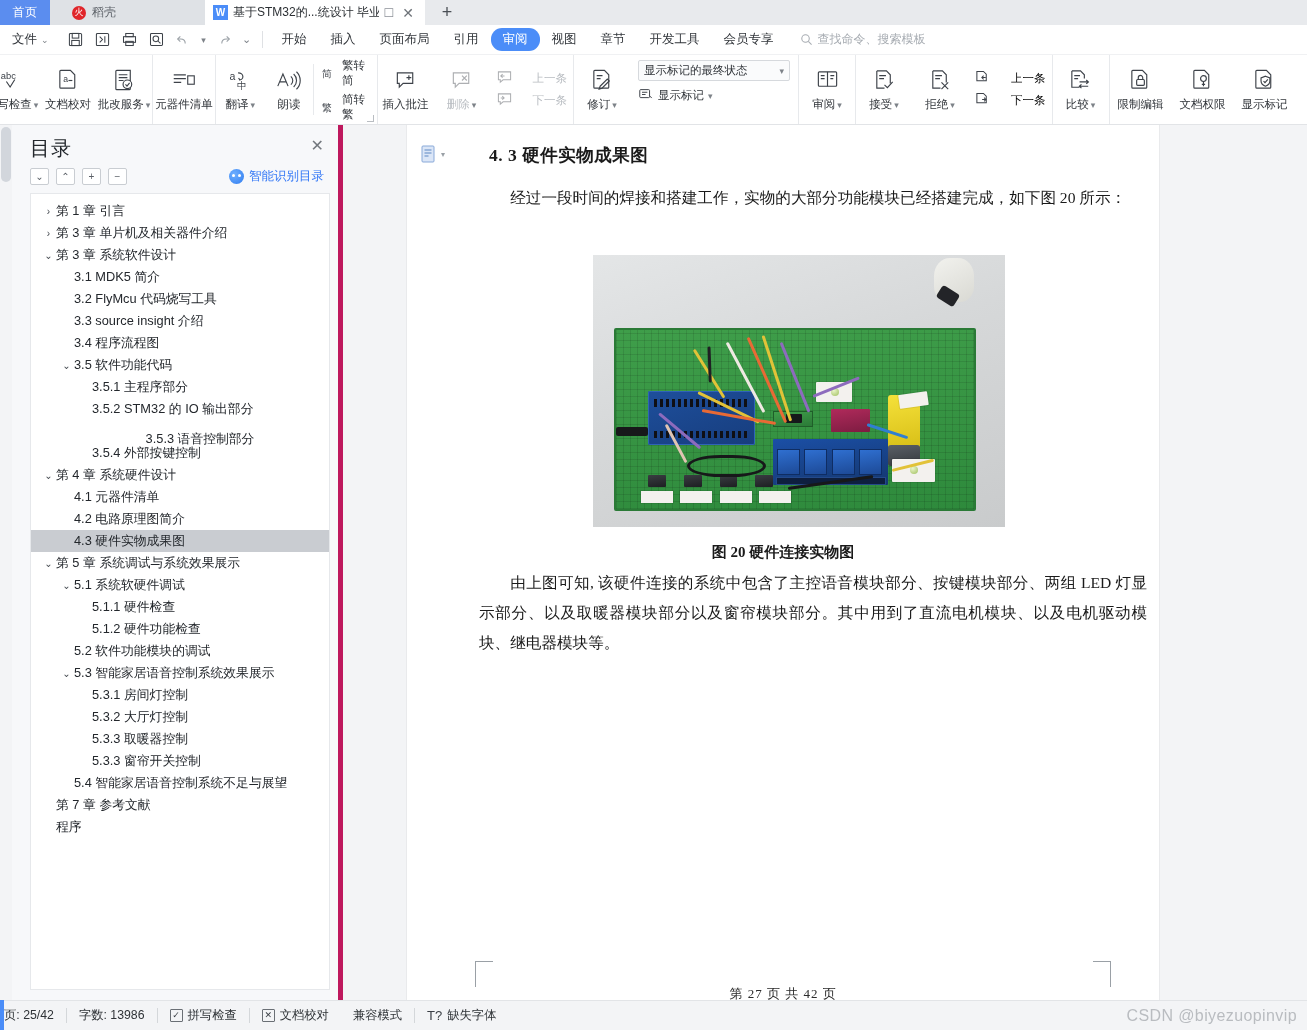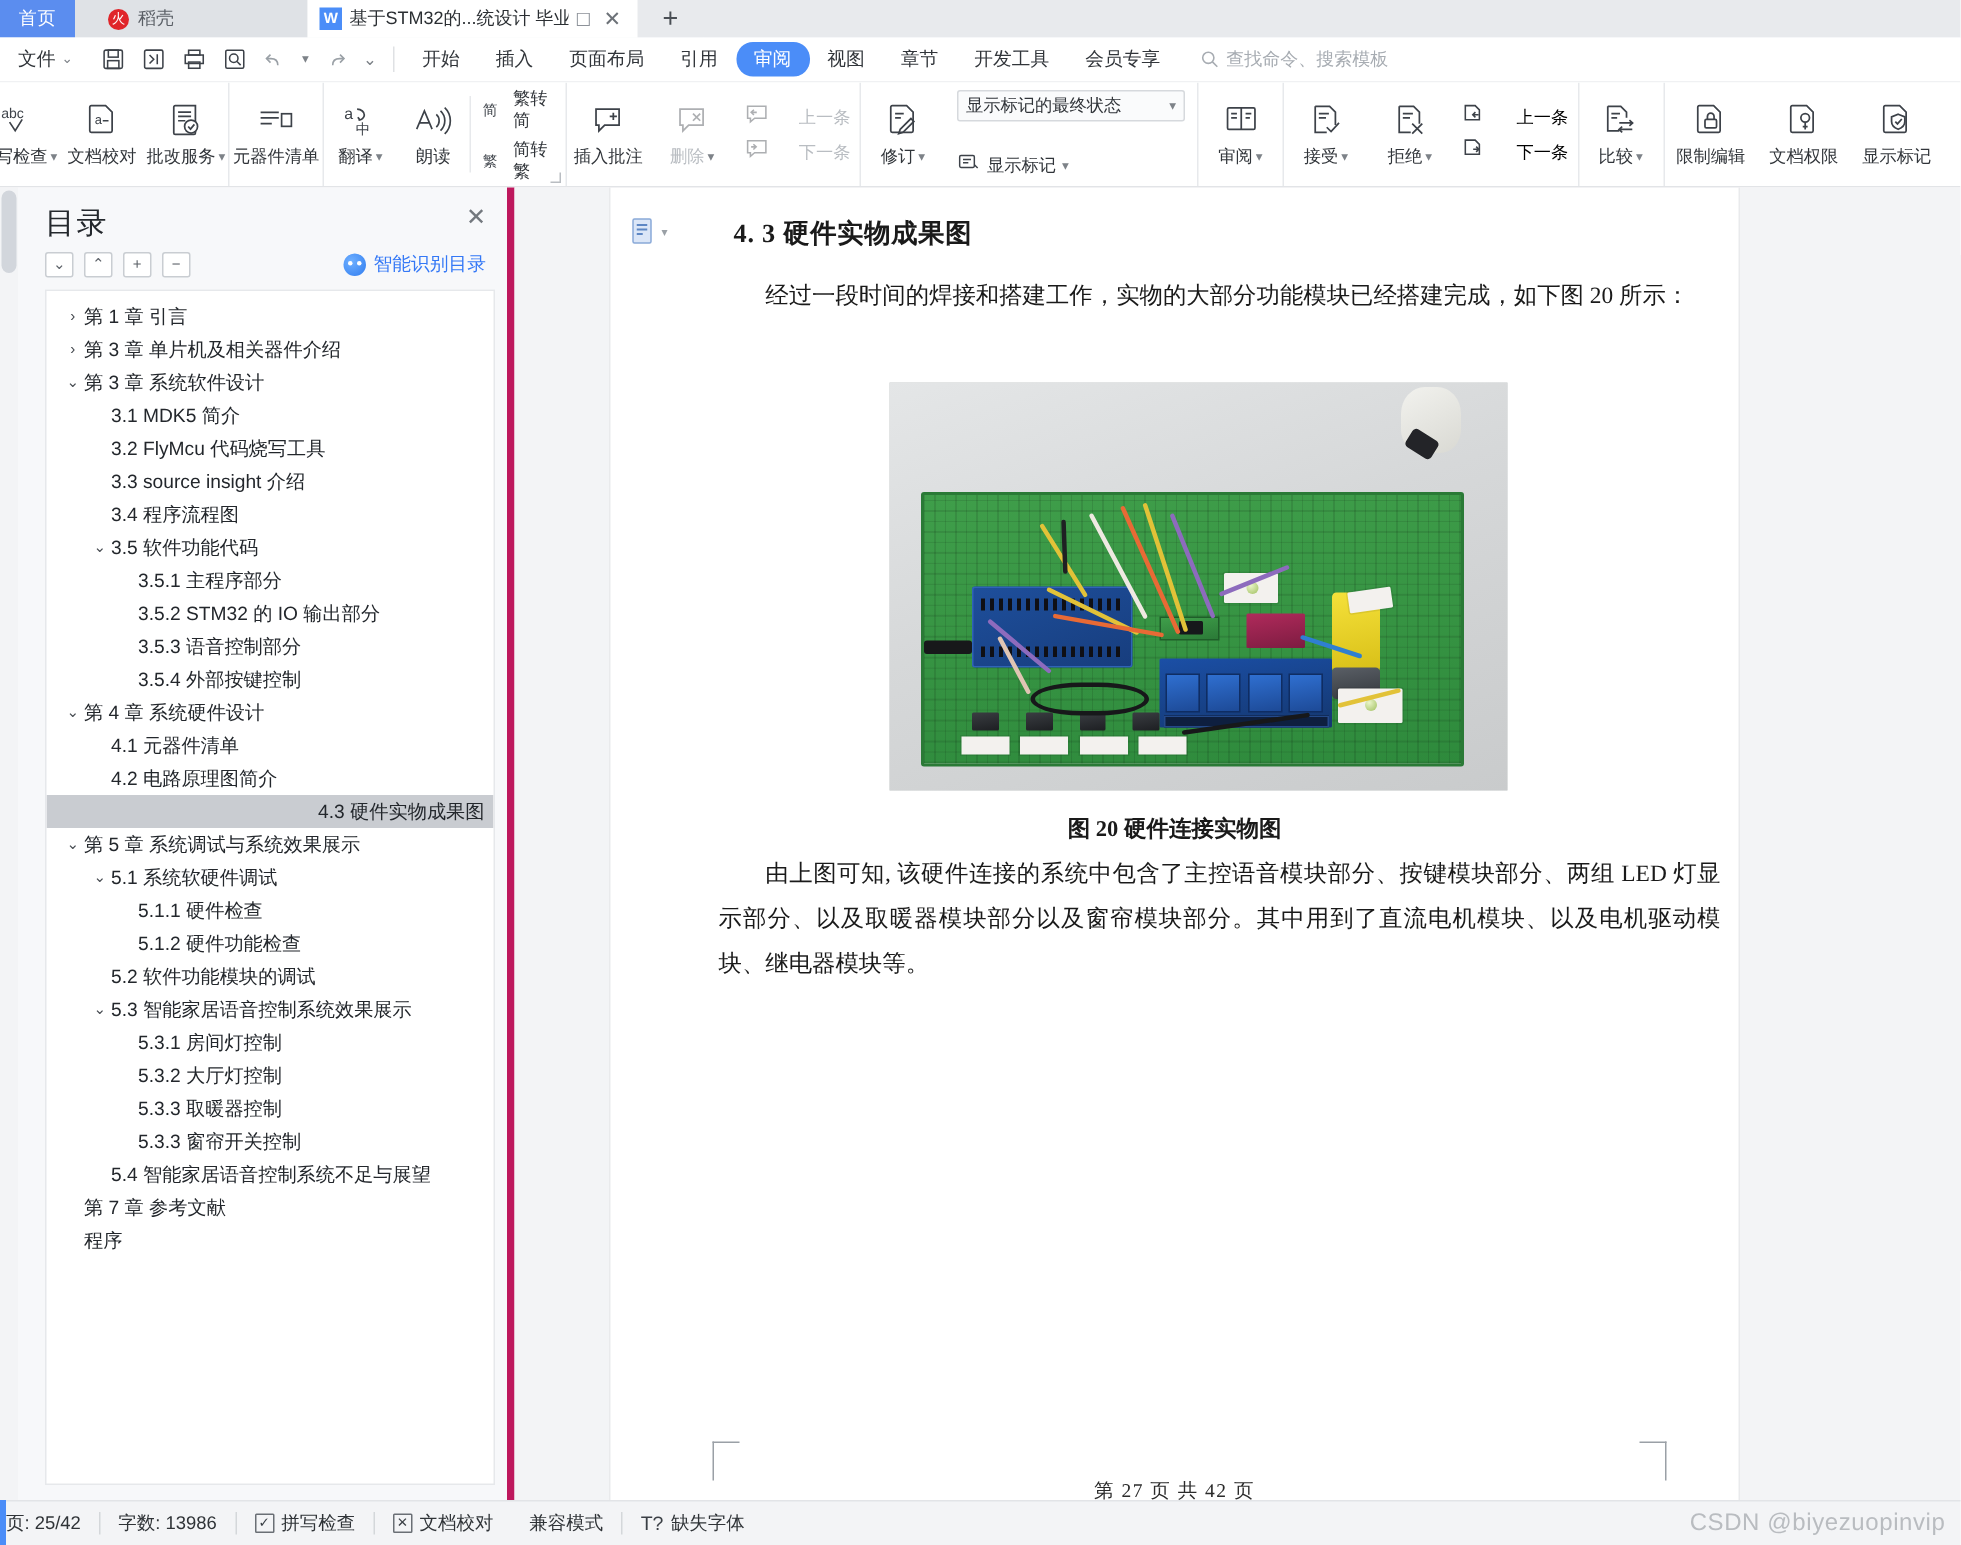--- a/index.html
+++ b/index.html
@@ -102,22 +102,22 @@
   
   .rcol2 {
     display: flex; flex-direction: column; justify-content: center; gap: 5px;
     padding: 4px 6px; font-size: 11.5px;
   }
   .rcol2-row { display: flex; align-items: center; gap: 20px; white-space: nowrap; }
   .rcol2-row.disabled { color: #b9bdc2; }
   .rcol2-row.disabled svg { opacity: .42; }
   
   .revgroup {
-    display: flex; flex-direction: column; justify-content: space-between;
-    gap: 18px; padding: 5px 8px;
+    display: flex; flex-direction: column; justify-content: flex-start;
+    gap: 6px; padding: 5px 8px;
   }
   .revrow { display: flex; align-items: center; gap: 7px; }
   .revselect {
     width: 152px; height: 21px; border: 1px solid #d6d9dd; background: #fafbfc;
     border-radius: 2px; display: flex; align-items: center; padding: 0 5px;
     font-size: 11.5px; color: #31353a; justify-content: space-between;
   }
   .revmark { display: flex; align-items: center; gap: 4px; font-size: 11.5px; color: #31353a; }
 
   
@@ -829,41 +829,41 @@
             <span class="toc-text">3.5  软件功能代码</span>
           </div>
           <div class="toc-item" style="padding-left: 46px;">
             <span class="toc-arrow blank">·</span>
             <span class="toc-text">3.5.1  主程序部分</span>
           </div>
           <div class="toc-item" style="padding-left: 46px;">
             <span class="toc-arrow blank">·</span>
             <span class="toc-text">3.5.2 STM32 的 IO 输出部分</span>
           </div>
-          <div class="toc-item" style="padding-left: 46px;">
+          <div class="toc-item" style="padding-left: 46px; flex-direction: column;">
             <span class="toc-arrow blank">·</span>
             <span class="toc-text">3.5.3  语音控制部分</span>
           </div>
           <div class="toc-item" style="padding-left: 46px;">
             <span class="toc-arrow blank">·</span>
             <span class="toc-text">3.5.4  外部按键控制</span>
           </div>
           <div class="toc-item" style="padding-left: 10px;">
             <span class="toc-arrow">⌄</span>
             <span class="toc-text">第 4 章 系统硬件设计</span>
           </div>
           <div class="toc-item" style="padding-left: 28px;">
             <span class="toc-arrow blank">·</span>
             <span class="toc-text">4.1  元器件清单</span>
           </div>
           <div class="toc-item" style="padding-left: 28px;">
             <span class="toc-arrow blank">·</span>
             <span class="toc-text">4.2  电路原理图简介</span>
           </div>
-          <div class="toc-item sel" style="padding-left: 28px; text-align: right;">
+          <div class="toc-item sel" style="padding-left: 28px;">
             <span class="toc-arrow blank">·</span>
             <span class="toc-text">4.3 硬件实物成果图</span>
           </div>
           <div class="toc-item" style="padding-left: 10px;">
             <span class="toc-arrow">⌄</span>
             <span class="toc-text">第 5 章 系统调试与系统效果展示</span>
           </div>
           <div class="toc-item" style="padding-left: 28px;">
             <span class="toc-arrow">⌄</span>
             <span class="toc-text">5.1  系统软硬件调试</span>

